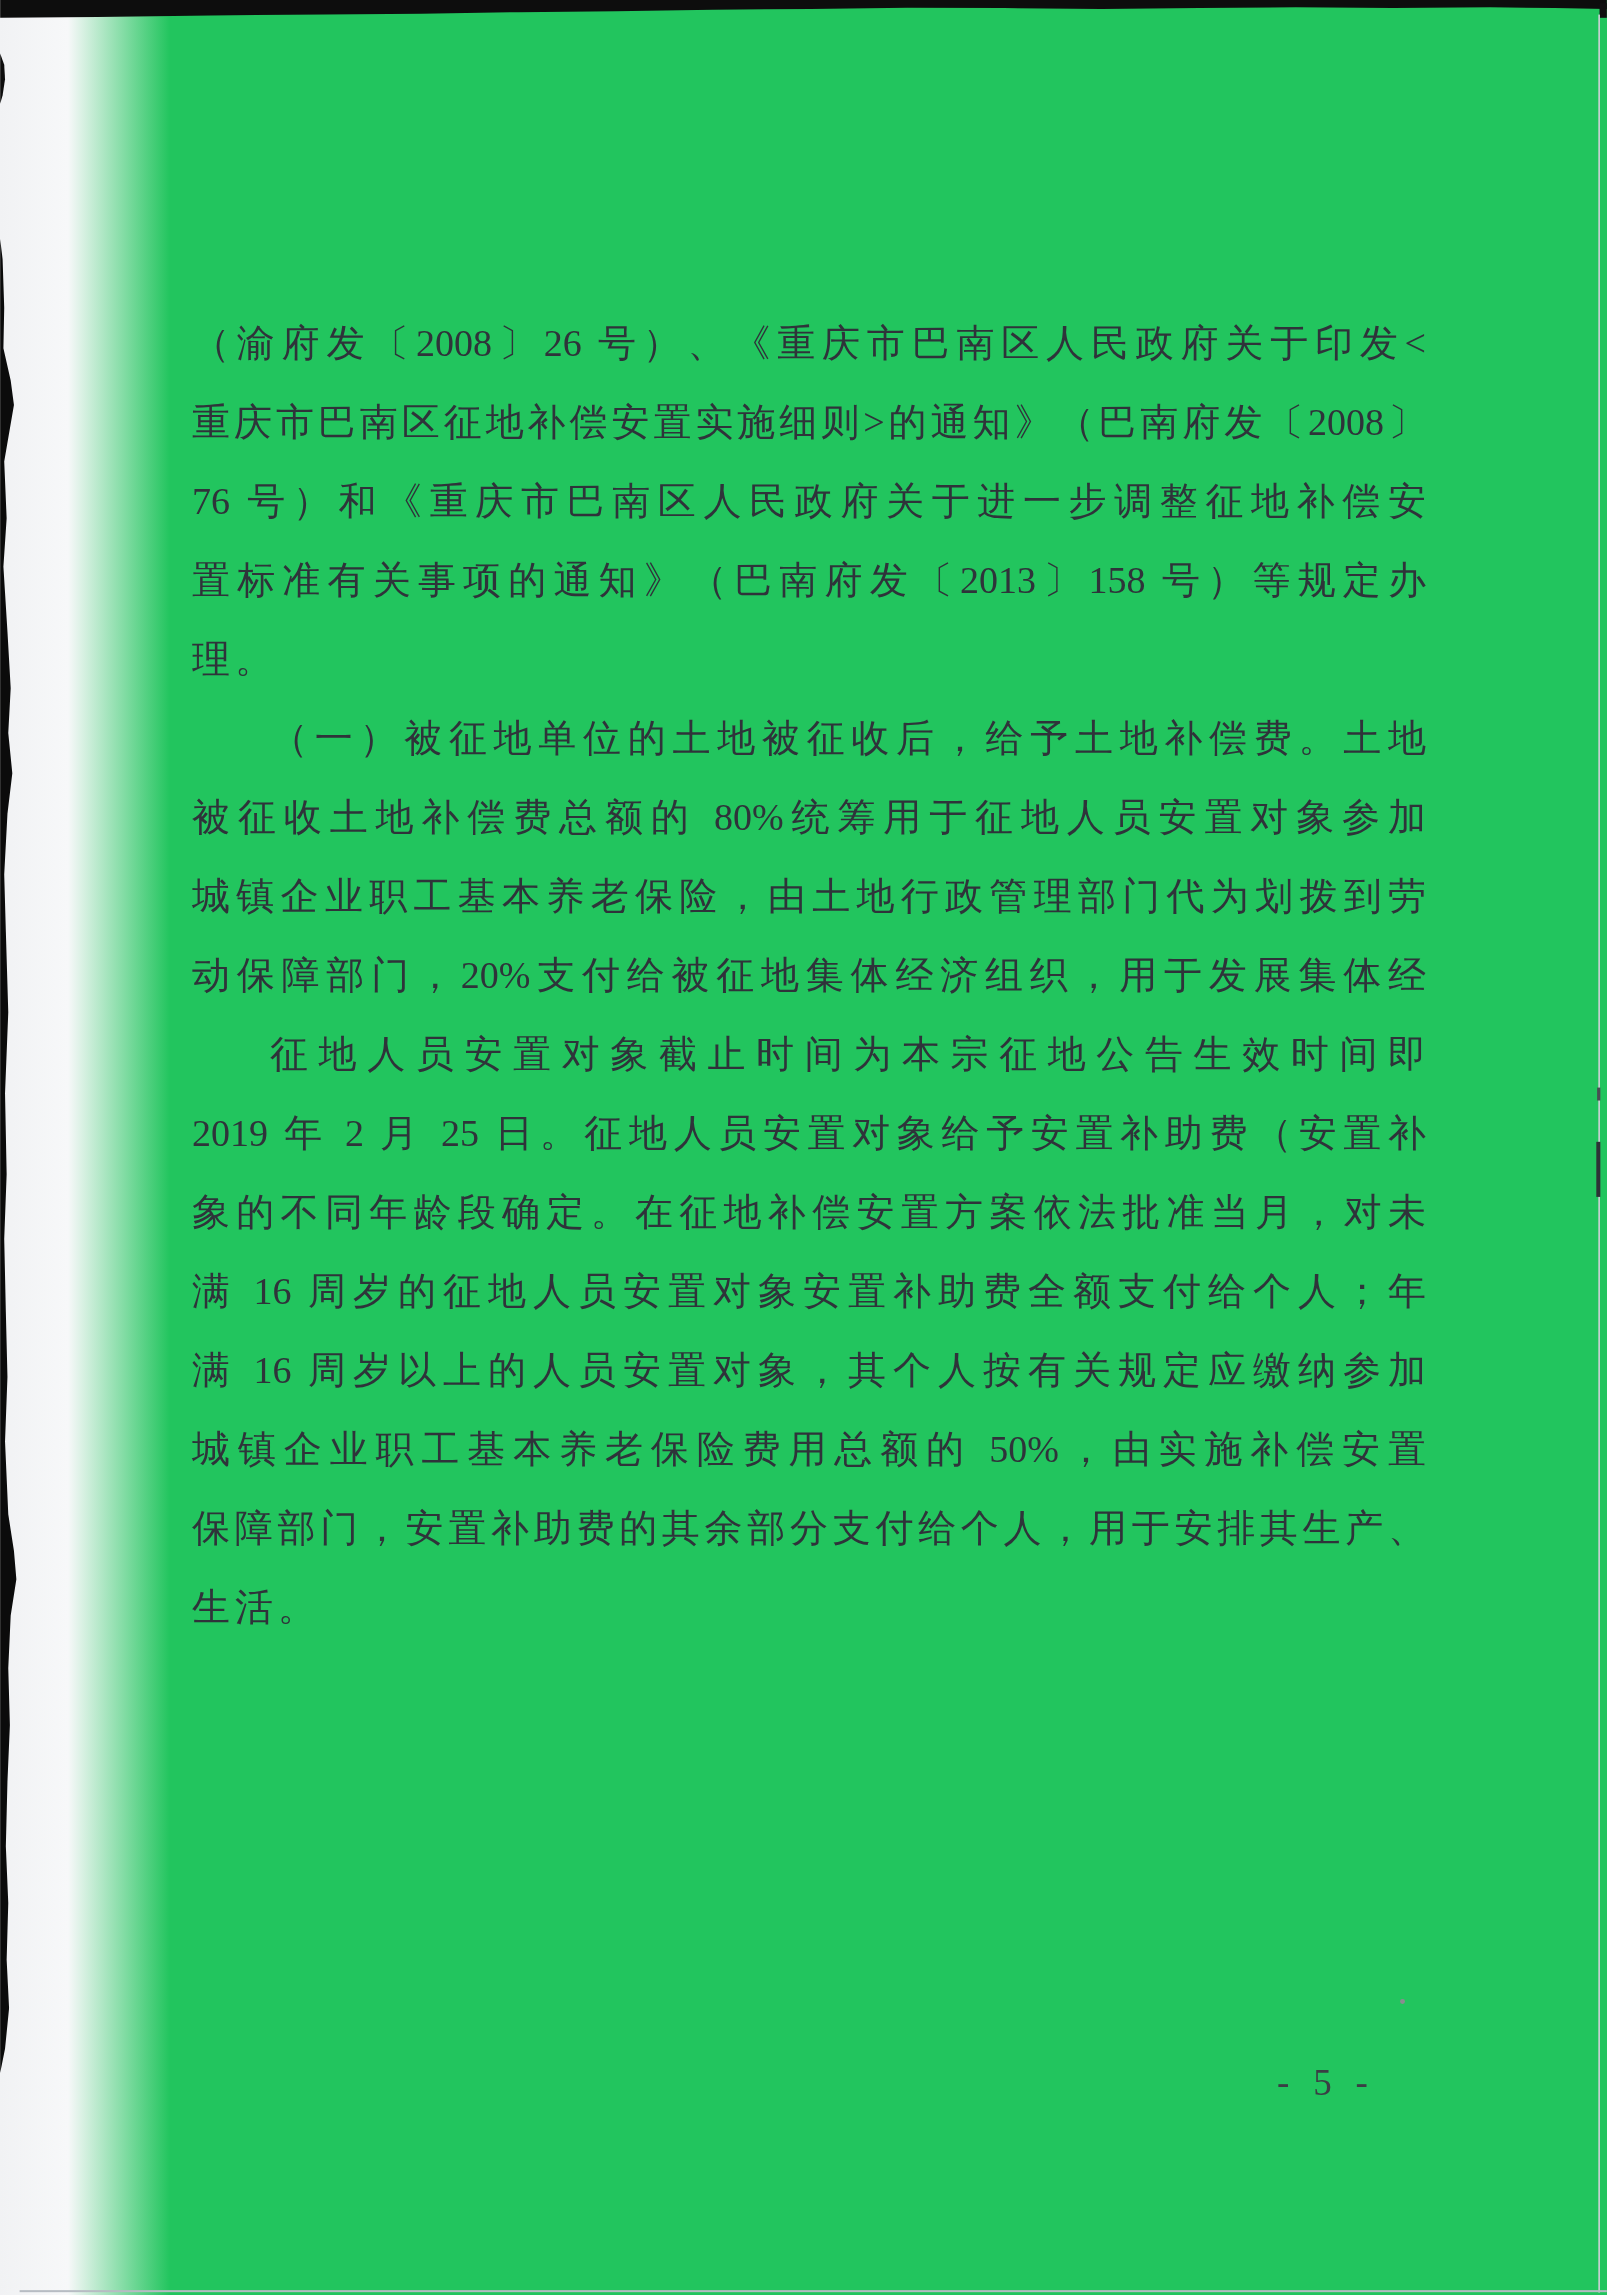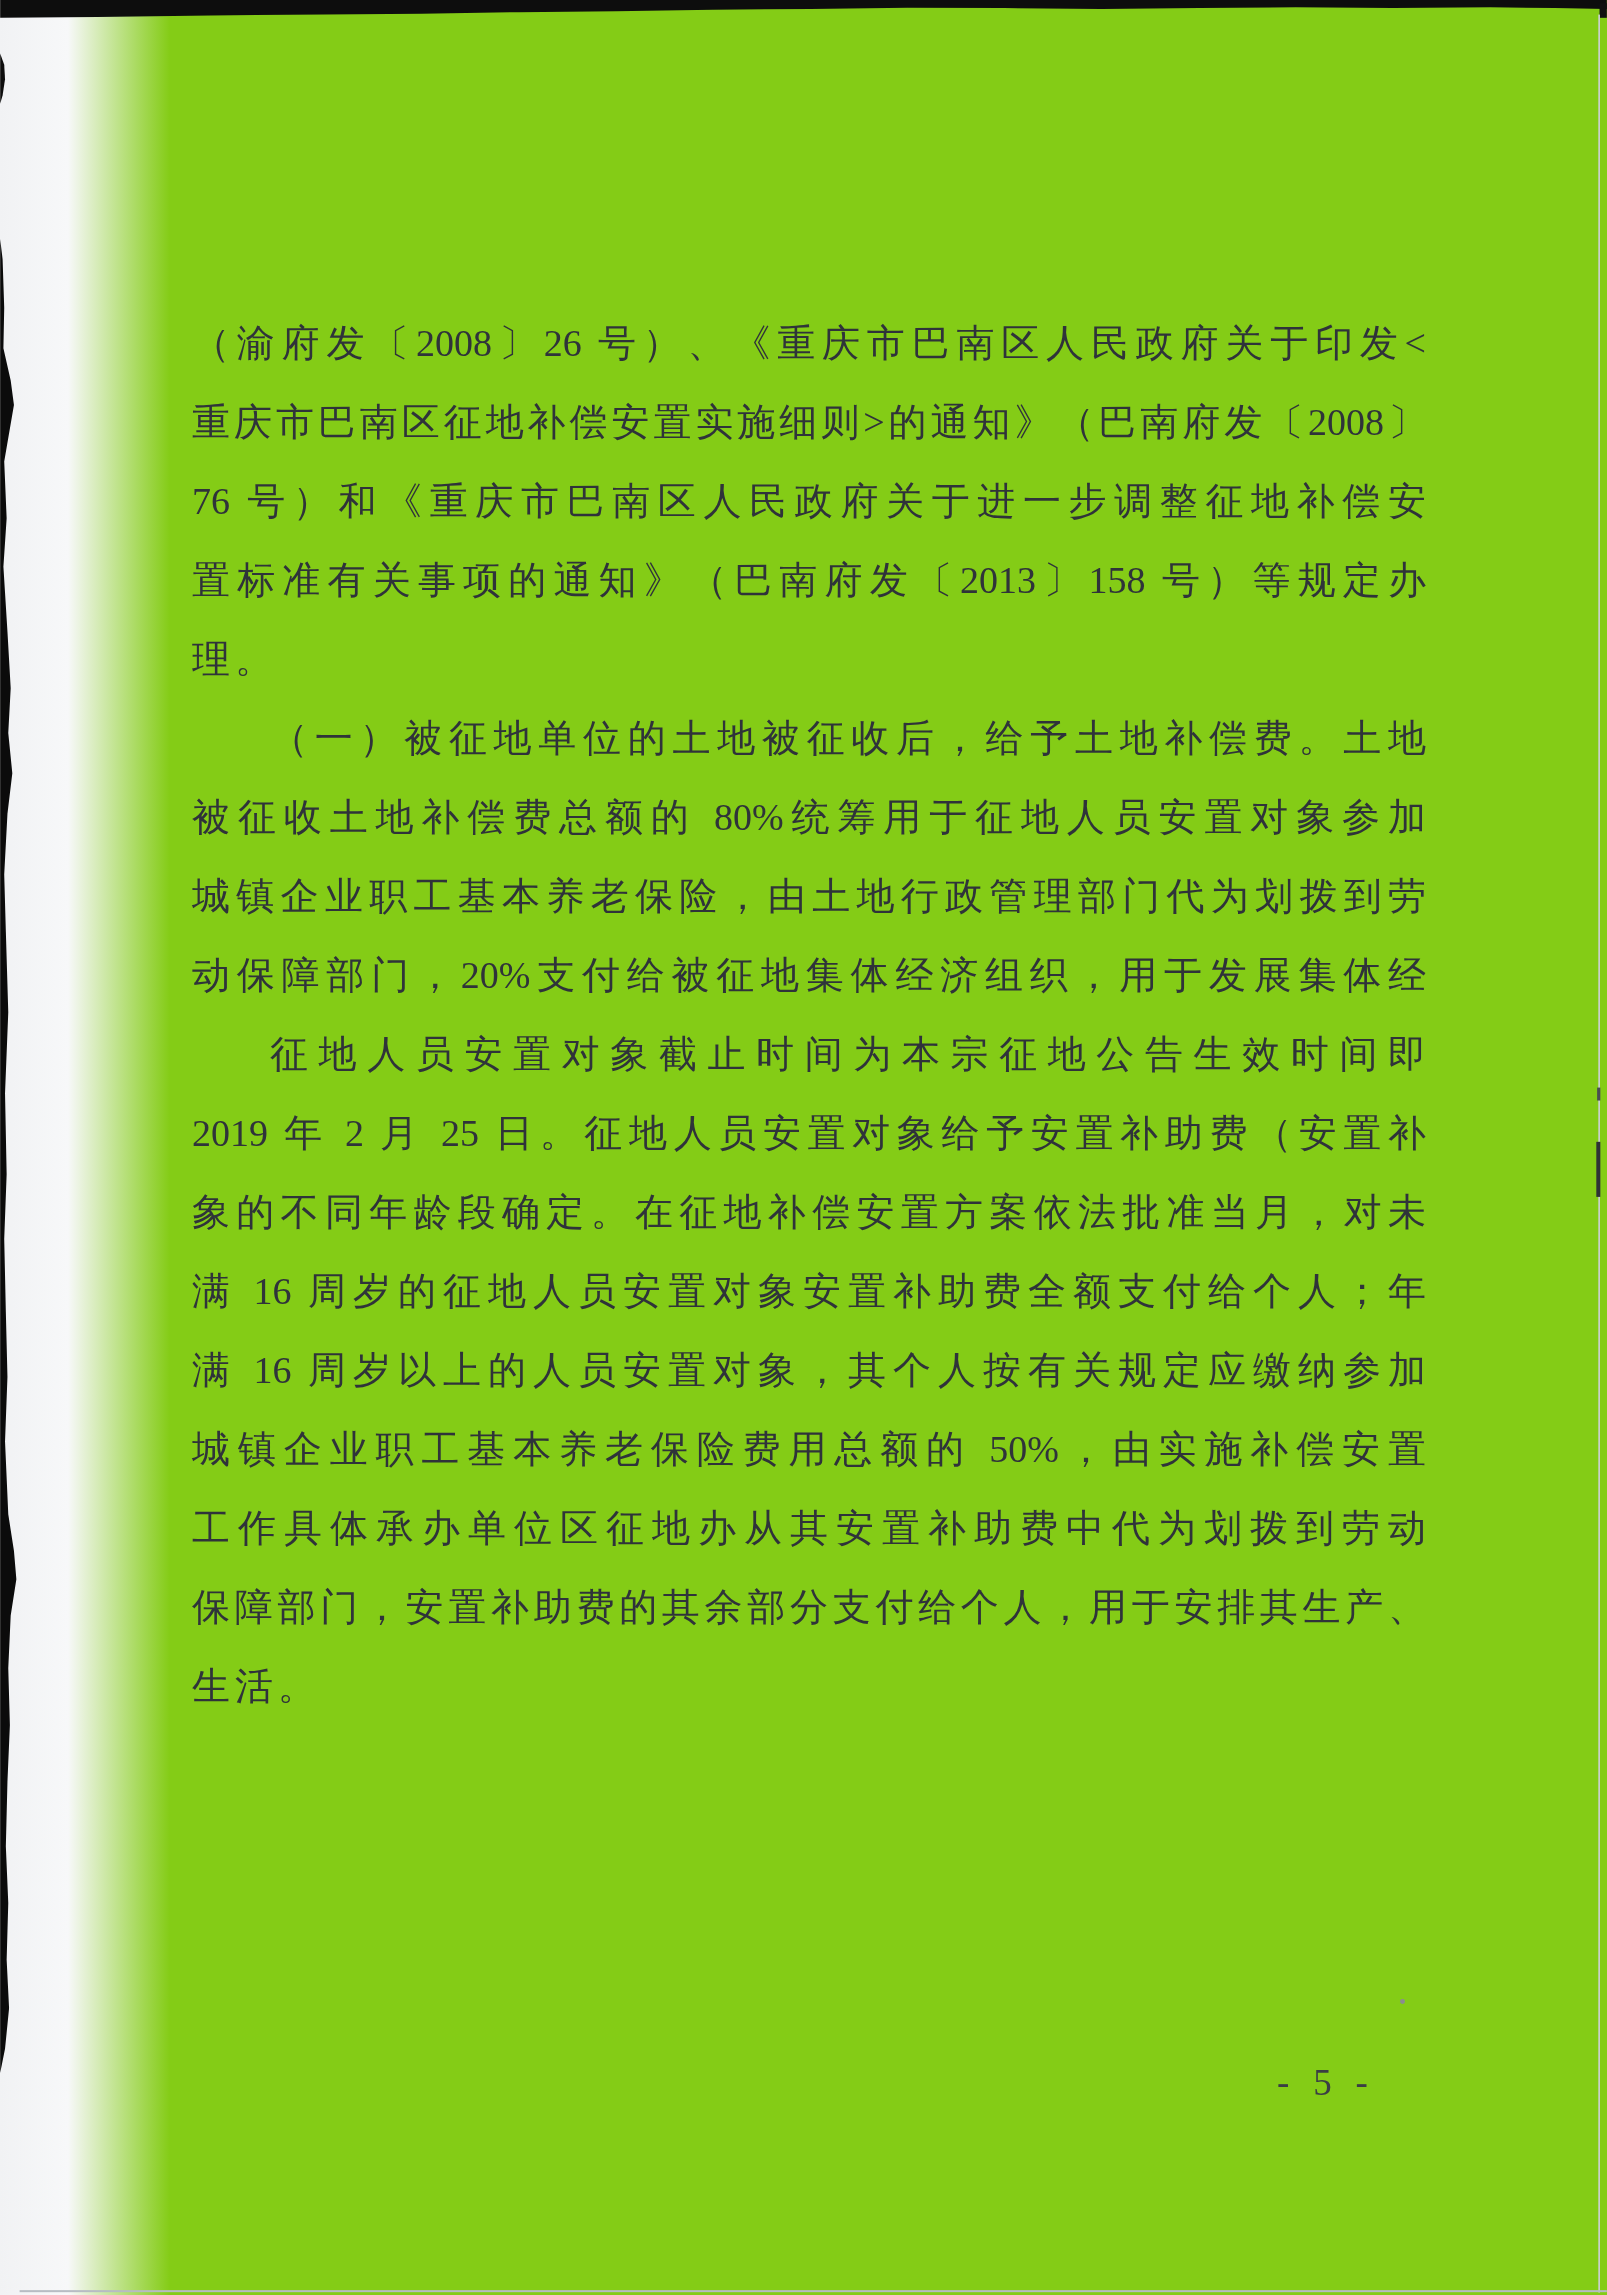--- a/index.html
+++ b/index.html
@@ -1,21 +1,21 @@
 <!DOCTYPE html>
 <html style="font-size:13px"><head>
 <meta charset="utf-8">
 <style>
   html,body{margin:0;padding:0;}
   body{
     width:1607px;height:2295px;position:relative;overflow:hidden;
     background:#ffffff;
     font-family:"Liberation Serif","DejaVu Serif",serif;
   }
-  .page{position:absolute;inset:0;background:#84cc16;}
+  .page{position:absolute;inset:0;background:#22c55e;}
   .left-tint{
     position:absolute;left:0;top:0;width:170px;height:2295px;
     background:linear-gradient(to right,#f1f2f4 0%,#f7f8f9 40%,rgba(255,255,255,0) 100%);
   }
   .artifact-svg{position:absolute;left:0;top:0;pointer-events:none;}
   .textblock{
     position:absolute;left:192px;top:304px;width:1234px;
     color:#2f333a;
   }
   .line{
@@ -67,21 +67,20 @@
     <div class="line j in">（一）被征地单位的土地被征收后，给予土地补偿费。土地</div>
     <div class="line j">被征收土地补偿费总额的 80%统筹用于征地人员安置对象参加</div>
     <div class="line j">城镇企业职工基本养老保险，由土地行政管理部门代为划拨到劳</div>
     <div class="line j">动保障部门，20%支付给被征地集体经济组织，用于发展集体经</div>
     <div class="line j in">征地人员安置对象截止时间为本宗征地公告生效时间即</div>
     <div class="line j">2019 年 2 月 25 日。征地人员安置对象给予安置补助费（安置补</div>
     <div class="line j">象的不同年龄段确定。在征地补偿安置方案依法批准当月，对未</div>
     <div class="line j">满 16 周岁的征地人员安置对象安置补助费全额支付给个人；年</div>
     <div class="line j">满 16 周岁以上的人员安置对象，其个人按有关规定应缴纳参加</div>
     <div class="line j">城镇企业职工基本养老保险费用总额的 50%，由实施补偿安置</div>
-    <div class="line j">工作具体承办单位区征地办从其安置补助费中代为划拨到劳动</div>
     <div class="line j">保障部门，安置补助费的其余部分支付给个人，用于安排其生产、</div>
     <div class="line s">生活。</div>
   </div>
 
   <div class="stray-dot"></div>
 
   <div class="page-number">- 5 -</div>
 
 </div>
 

